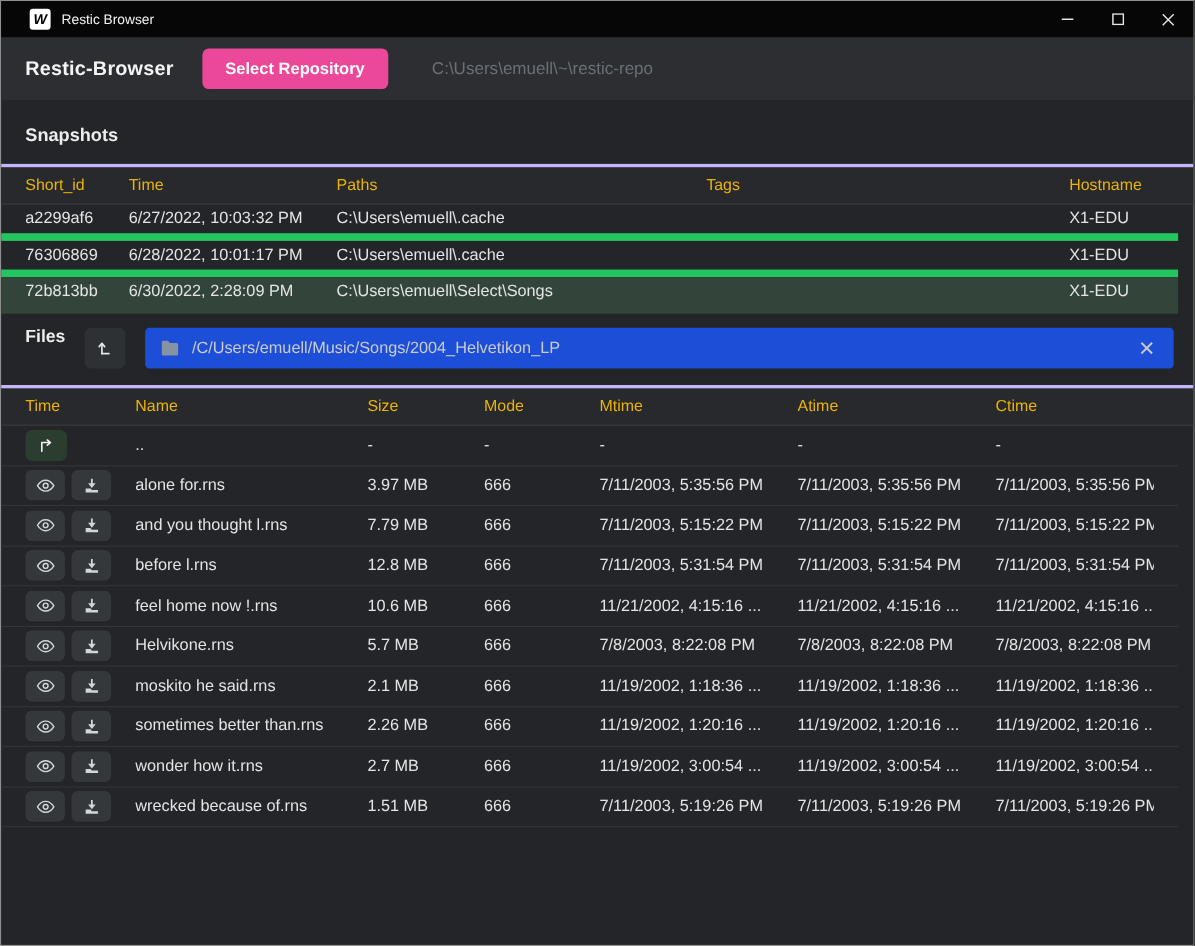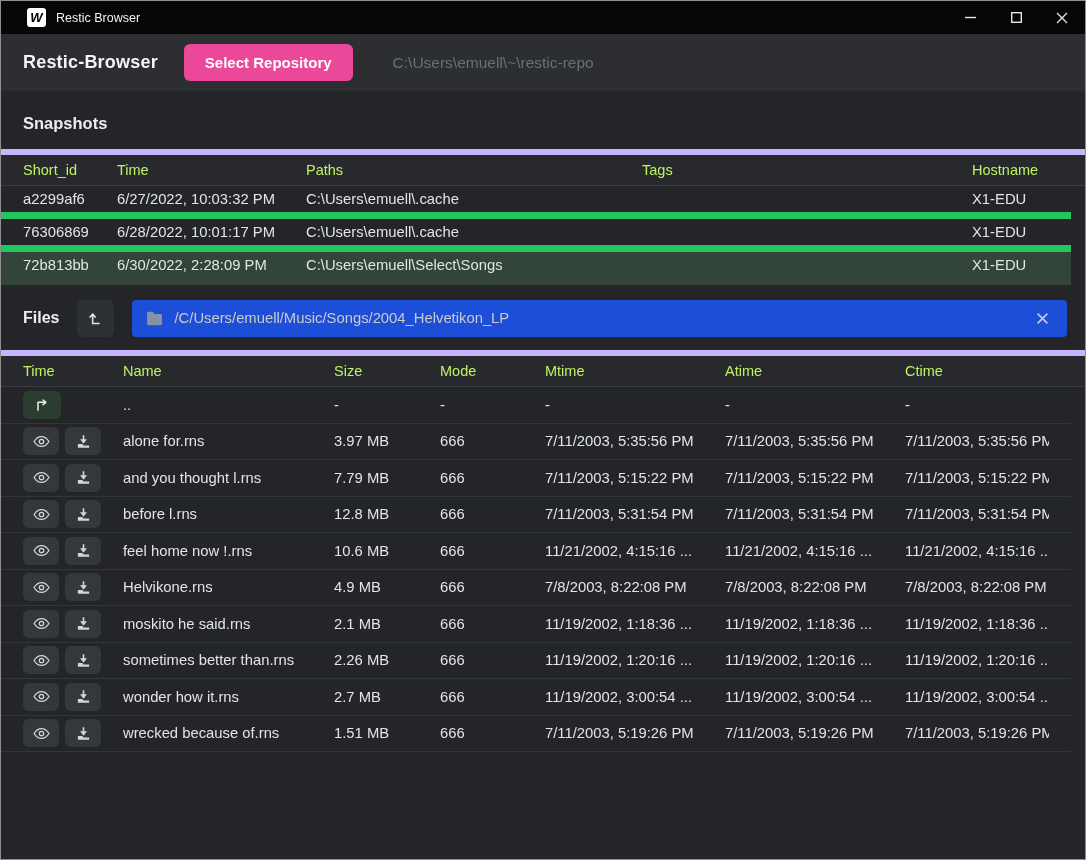--- a/index.html
+++ b/index.html
@@ -48,41 +48,41 @@
 
   
   .section-heading {
     padding:23px 22px 16px 22px;
     color:#eceded; font-size:16.5px; font-weight:bold;
   }
 
   
   .thead {
     height:37px; display:grid; align-items:center;
-    background:#27292c; color:#bef264; font-size:14.5px;
-    border-top:6px solid #c4b5fd; border-bottom:1px solid #3a3d40;
+    background:#27292c; color:#eab308; font-size:14.5px;
+    border-top:3px solid #c4b5fd; border-bottom:1px solid #3a3d40;
   }
   .snap-grid { grid-template-columns:94px 189px 336px 330px 1fr; padding:0 22px; }
   .file-grid { grid-template-columns:100px 211px 106px 105px 180px 180px 1fr; padding:0 22px; }
 
   .cell { white-space:nowrap; overflow:hidden; text-overflow:clip; }
 
   .srow {
     height:33px; display:grid; align-items:center;
     color:#e2e4e5; font-size:14.8px;
     border-bottom:7px solid #22c55e;
     margin-right:14px;
   }
   .srow.selected { background:#33443a; border-bottom-color:#33443a; }
 
   .snap-gap { height:13px; }
 
   
   .files-bar {
-    height:40px; display:flex; align-items:center; padding:0 18px 0 22px; gap:18px;
+    height:40px; display:flex; align-items:flex-start; padding:0 18px 0 22px; gap:18px;
   }
   .files-bar .files-label { color:#eceded; font-size:16px; font-weight:bold; }
   .sq-btn {
     width:37px; height:37px; flex:0 0 37px;
     background:#2e3134; border:none; border-radius:6px;
     display:flex; align-items:center; justify-content:center;
     color:#e3e4e5; cursor:default;
   }
   .breadcrumb {
     flex:1; height:37px; background:#1d4ed8; border-radius:4px;
@@ -341,21 +341,21 @@
       </button>
       <button class="icon-btn">
         <svg width="15" height="15" viewBox="0 0 24 24">
           <path d="M12 2 v8" stroke="currentColor" stroke-width="2.6" fill="none"></path>
           <path d="M6.5 8.5 L12 15.5 L17.5 8.5 z" fill="currentColor"></path>
           <path d="M3 16 h7 l2 2.4 h9 V22 H3 z" fill="currentColor"></path>
         </svg>
       </button>
     </span>
     <span class="cell">Helvikone.rns</span>
-    <span class="cell">4.9 MB</span>
+    <span class="cell">5.7 MB</span>
     <span class="cell">666</span>
     <span class="cell">7/8/2003, 8:22:08 PM</span>
     <span class="cell">7/8/2003, 8:22:08 PM</span>
     <span class="cell">7/8/2003, 8:22:08 PM</span>
   </div>
 
   <div class="frow file-grid">
     <span class="cell actions">
       <button class="icon-btn">
         <svg width="17" height="13" viewBox="0 0 24 16" fill="none" stroke="currentColor" stroke-width="1.8">

